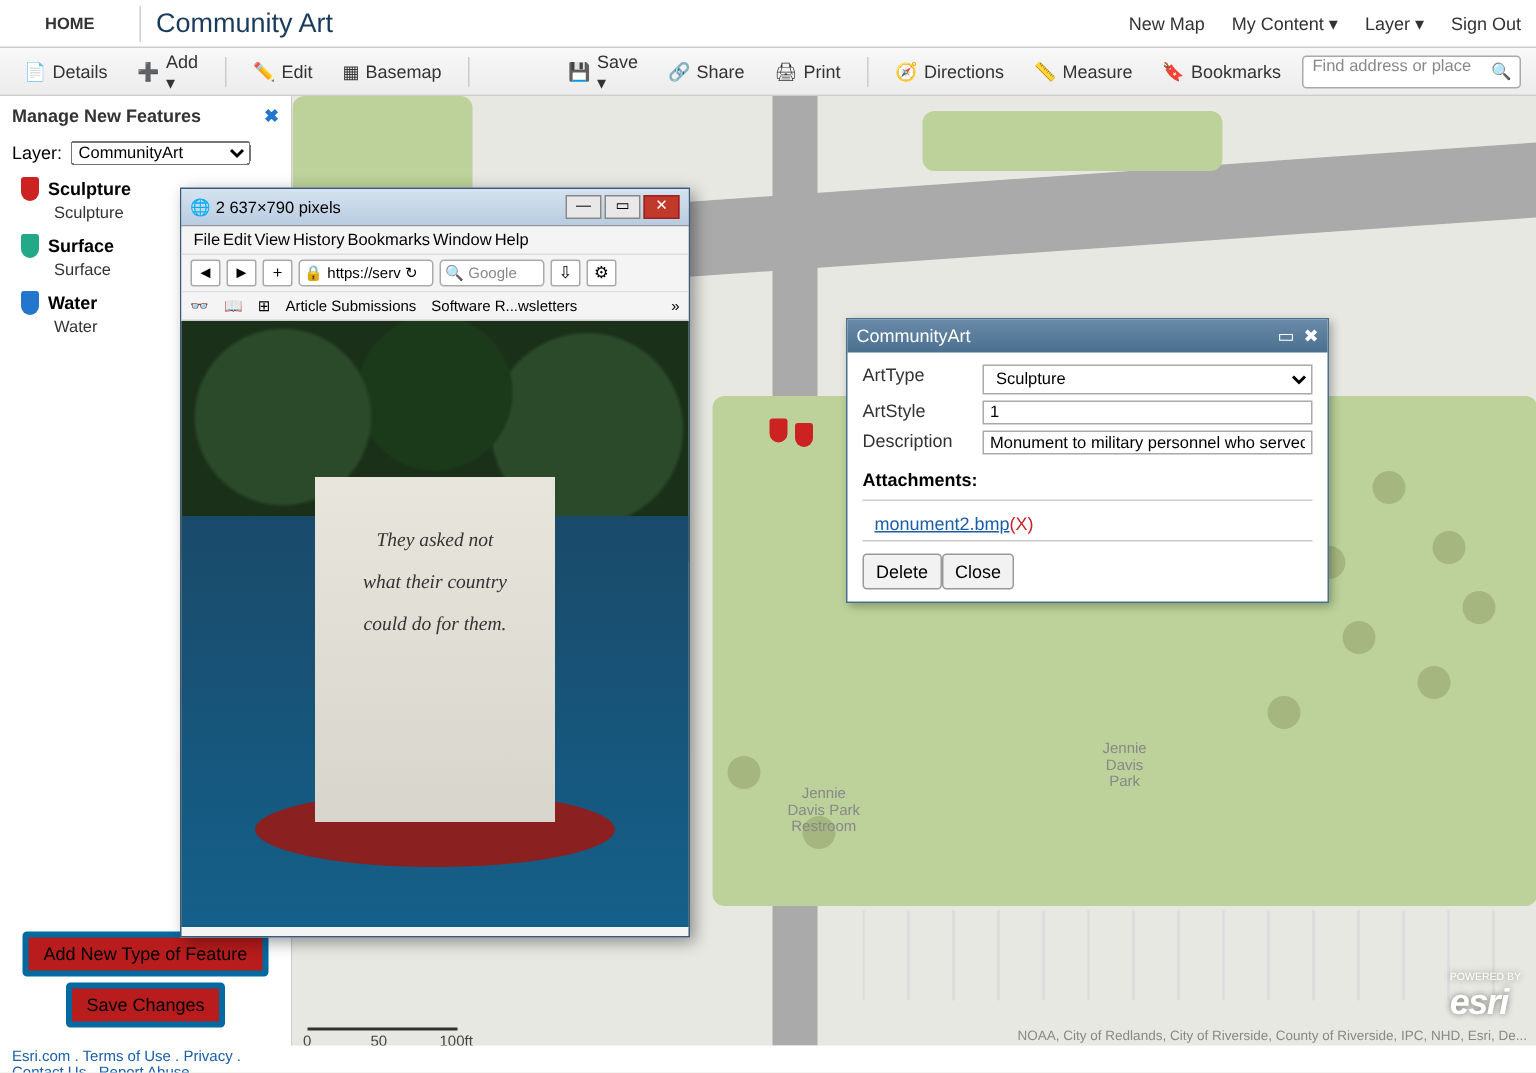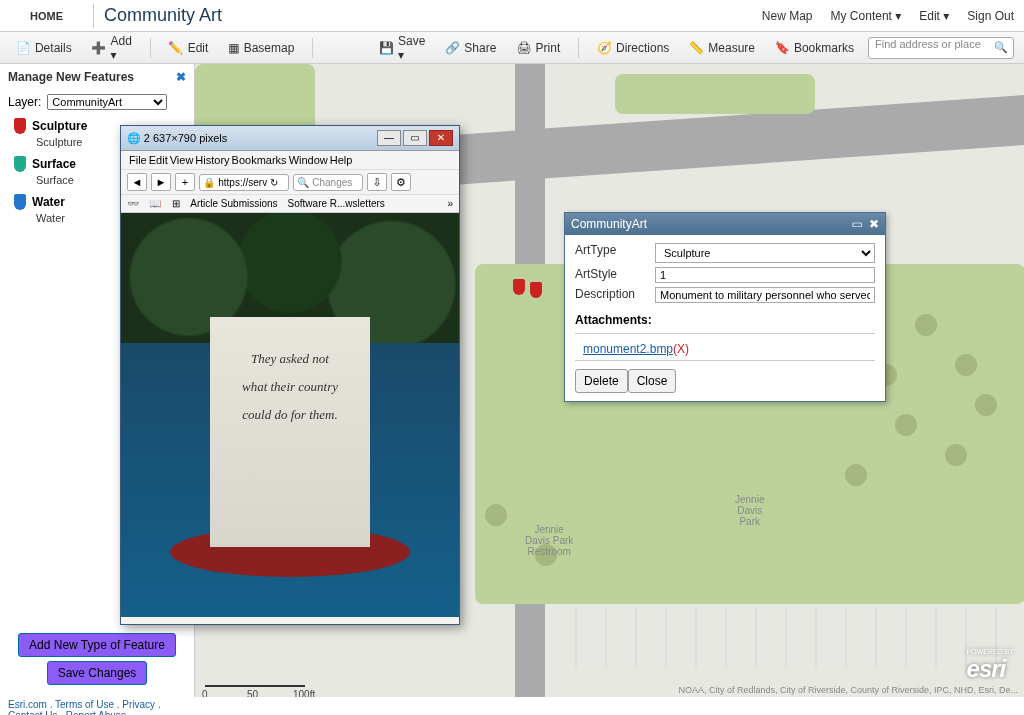--- a/index.html
+++ b/index.html
@@ -21,21 +21,21 @@
 .sidebar .layer-row { display: flex; align-items: center; gap: 6px; margin: 6px 0; font-size: 12px; }
 .sidebar select { font-size: 11px; width: 120px; }
 .feat-item { margin: 8px 0 2px 6px; }
 .feat-item .ftitle { font-weight: bold; display: flex; align-items: center; gap: 6px; }
 .feat-item .fsub { margin-left: 22px; color: #333; font-size: 11px; margin-top: 2px; }
 .pin { width: 12px; height: 16px; display: inline-block; border-radius: 2px 2px 6px 6px; position: relative; }
 .pin.red { background: #c22; }
 .pin.green { background: #2a8; }
 .pin.blue { background: #27c; }
 .sidebar-bottom { position: absolute; bottom: 8px; left: 8px; right: 8px; }
-.sidebar-bottom button { display: block; margin: 4px auto; padding: 4px 10px; font-size: 12px; background: #8b5cf6; border: 1px solid #0369a1; border-radius: 3px; cursor: pointer; }
+.sidebar-bottom button { display: block; margin: 4px auto; padding: 4px 10px; font-size: 12px; background: #b91c1c; border: 4px solid #0369a1; border-radius: 3px; cursor: pointer; }
 .map { flex: 1; position: relative; background: #e8e8e3; overflow: hidden; }
 .map .road { position: absolute; background: #aaa; }
 .map .park { position: absolute; background: #bcd29a; border-radius: 8px; }
 .map .tree { position: absolute; width: 22px; height: 22px; background: #a5b77f; border-radius: 50%; }
 .map .label { position: absolute; font-size: 10px; color: #888; text-align: center; }
 .scalebar { position: absolute; bottom: 10px; left: 10px; font-size: 10px; color: #444; }
 .attribution { position: absolute; bottom: 2px; right: 6px; font-size: 9px; color: #888; }
 .esri-logo { position: absolute; bottom: 14px; right: 10px; font-size: 24px; font-weight: bold; color: #fff; text-shadow: 0 0 4px rgba(0,0,0,.5); font-style: italic; letter-spacing: -1px; }
 .popup { position: absolute; left: 564px; top: 212px; width: 322px; background: #fff; border: 1px solid #4a7090; box-shadow: 2px 2px 6px rgba(0,0,0,.3); }
 .popup .phdr { background: linear-gradient(#6a8aa8,#4a7090); color: #fff; font-size: 12px; padding: 4px 6px; display: flex; justify-content: space-between; align-items: center; }
@@ -78,21 +78,21 @@
 </head>
 <body>
 
 <div class="topbar">
   <span class="home">HOME</span>
   <span class="divider"></span>
   <span class="title">Community Art</span>
   <div class="right">
     <span>New Map</span>
     <span>My Content ▾</span>
-    <span>Edit ▾</span>
+    <span>Layer ▾</span>
     <span>Sign Out</span>
   </div>
 </div>
 
 <div class="toolbar">
   <span class="tbtn">📄 <span>Details</span></span>
   <span class="tbtn">➕ <span>Add ▾</span></span>
   <span class="tsep"></span>
   <span class="tbtn">✏️ <span>Edit</span></span>
   <span class="tbtn">▦ <span>Basemap</span></span>
@@ -247,21 +247,21 @@
     <span>History</span>
     <span>Bookmarks</span>
     <span>Window</span>
     <span>Help</span>
   </div>
   <div class="bw-toolbar">
     <span class="navbtn">◄</span>
     <span class="navbtn">►</span>
     <span class="navbtn">+</span>
     <span class="url">🔒 <span>https://serv</span> ↻</span>
-    <span class="gsearch">🔍 <span>Changes</span></span>
+    <span class="gsearch">🔍 <span>Google</span></span>
     <span class="navbtn">⇩</span>
     <span class="navbtn">⚙</span>
   </div>
   <div class="bw-bookbar">
     <span>👓</span>
     <span>📖</span>
     <span>⊞</span>
     <span>Article Submissions</span>
     <span>Software R...wsletters</span>
     <span style="margin-left:auto">»</span>

